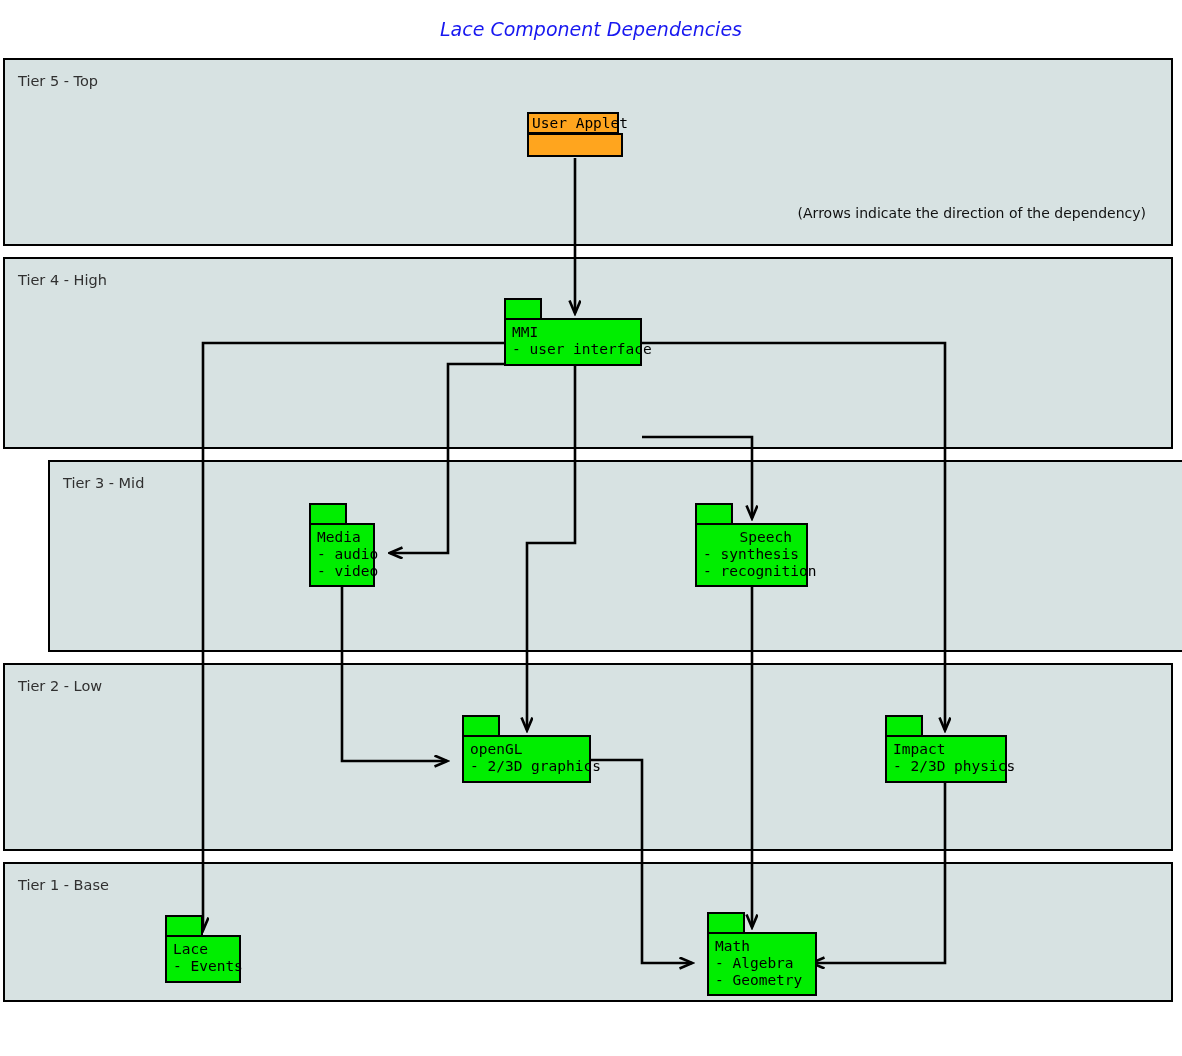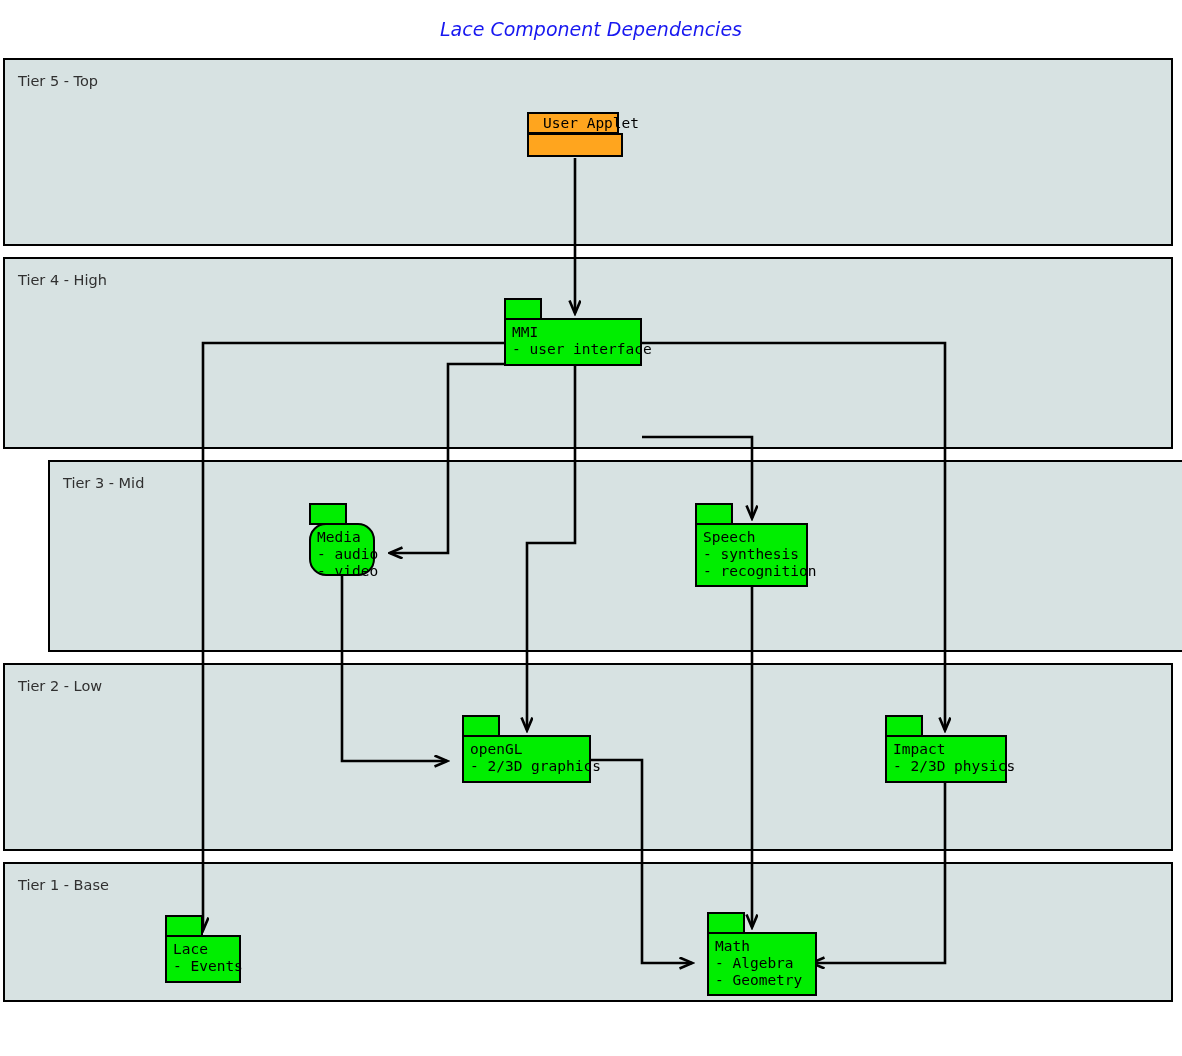--- a/index.html
+++ b/index.html
@@ -121,63 +121,64 @@
     top: 0;
     width: 92px;
     height: 22px;
     background: #ffa51e;
     border: 2.6px solid #000000;
     box-sizing: border-box;
     font-family: "DejaVu Sans Mono", monospace;
     font-size: 14.5px;
     line-height: 18px;
     color: #000000;
-    padding-left: 14px;
+    padding-left: 3px;
     white-space: nowrap;
   }
   #node-user-applet .applet-body {
     position: absolute;
     left: 0;
     top: 21px;
     width: 96px;
     height: 24px;
     background: #ffa51e;
     border: 2.6px solid #000000;
     box-sizing: border-box;
   }
 
   
   #node-mmi       { left: 504px; top: 298px; }
   #node-mmi   .pkg-body { width: 138px; height: 48px; }
 
   #node-media     { left: 309px; top: 503px; }
-  #node-media .pkg-body { width: 66px;  height: 53px; border-radius: 17px; }
+  #node-media .pkg-body { width: 66px;  height: 64px; }
 
   #node-speech    { left: 695px; top: 503px; }
-  #node-speech .pkg-body { width: 113px; height: 64px; }
+  #node-speech .pkg-body { width: 113px; height: 64px; text-align: right; }
 
   #node-opengl    { left: 462px; top: 715px; }
   #node-opengl .pkg-body { width: 129px; height: 48px; }
 
   #node-impact    { left: 885px; top: 715px; }
   #node-impact .pkg-body { width: 122px; height: 48px; }
 
   #node-lace      { left: 165px; top: 915px; }
   #node-lace .pkg-body  { width: 76px;  height: 48px; }
 
   #node-math      { left: 707px; top: 912px; }
   #node-math .pkg-body  { width: 110px;  height: 64px; }
 </style>
 </head>
 <body>
 
 <div id="diagram-title">Lace Component Dependencies</div>
 
 <div class="tier-panel" id="tier-5">
   <div class="tier-label">Tier 5 - Top</div>
+  <div class="tier-note">(Arrows indicate the direction of the dependency)</div>
 </div>
 <div class="tier-panel" id="tier-4">
   <div class="tier-label">Tier 4 - High</div>
 </div>
 <div class="tier-panel" id="tier-3">
   <div class="tier-label">Tier 3 - Mid</div>
 </div>
 <div class="tier-panel" id="tier-2">
   <div class="tier-label">Tier 2 - Low</div>
 </div>

